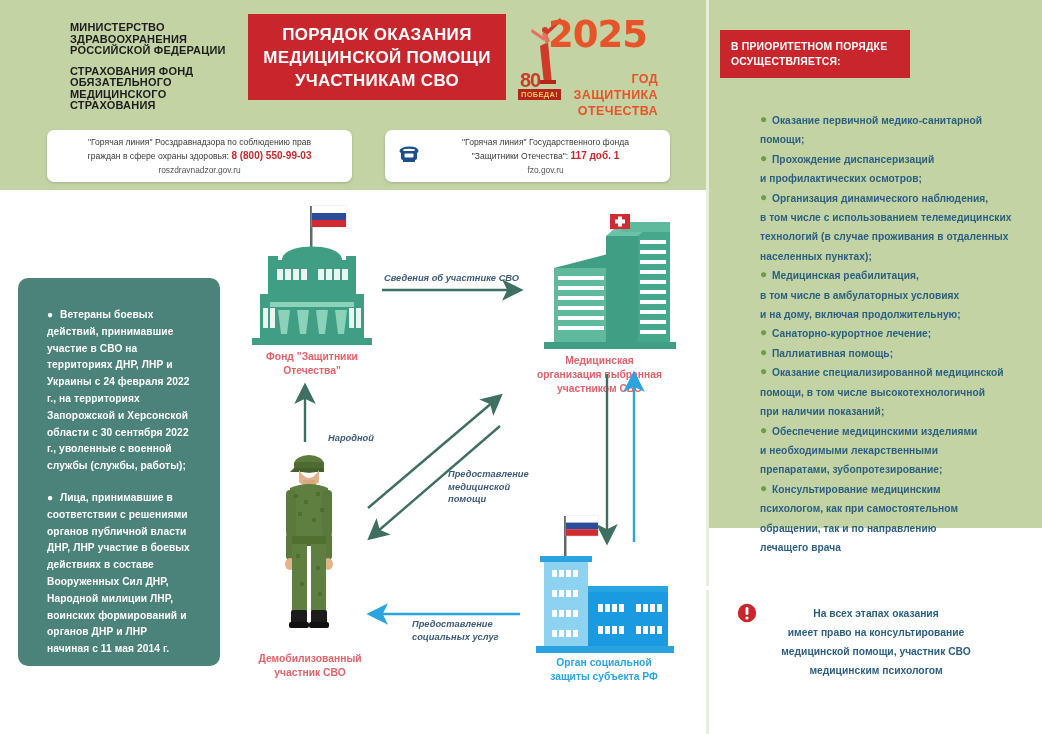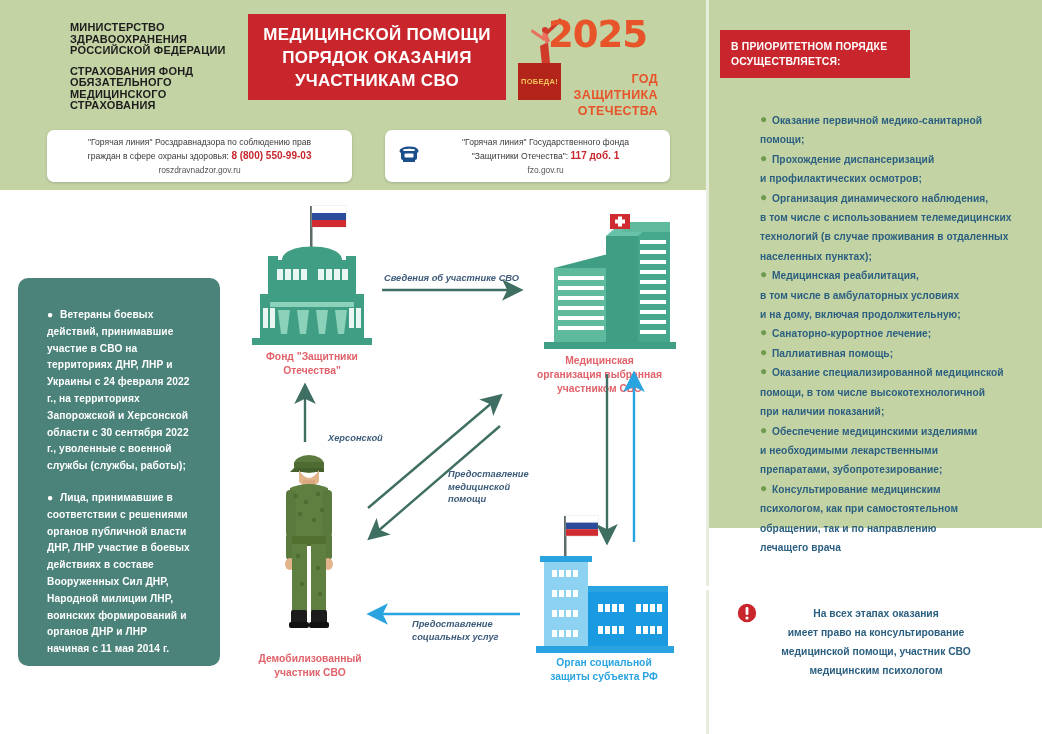--- a/index.html
+++ b/index.html
@@ -24,21 +24,21 @@
   .title-box span{color:#fff;font-size:17px;font-weight:bold;line-height:23px;letter-spacing:.3px;
     text-align:center;white-space:nowrap;}
 
   
   .logo80{position:absolute;left:516px;top:18px;width:62px;height:84px;}
   .logo80 .mot{position:absolute;left:14px;top:0;width:34px;height:66px;}
   .logo80 .badge{position:absolute;left:2px;bottom:2px;width:48px;height:30px;}
   .logo80 .num80{font-size:20px;font-weight:bold;color:#cf3b2a;letter-spacing:-1px;
     position:absolute;left:2px;top:0;line-height:20px;}
   .logo80 .pob{position:absolute;left:0;bottom:0;background:#b3241b;color:#f3c45a;
-    font-size:7.5px;font-weight:bold;padding:14px 3px;letter-spacing:.3px;}
+    font-size:7.5px;font-weight:bold;padding:1px 3px;letter-spacing:.3px;}
 
   .year-logo{position:absolute;left:548px;top:16px;width:110px;height:88px;}
   .year-logo .yr{font-size:37px;font-weight:bold;color:#e8542a;line-height:37px;letter-spacing:-1px;
     font-family:"DejaVu Sans",sans-serif;}
   .year-logo .l1,.year-logo .l2{font-size:12.5px;font-weight:bold;color:#e8542a;line-height:16px;
     letter-spacing:.4px;text-align:right;}
   .year-logo .l1{margin-top:18px;}
 
   
   .hot-wrap{position:absolute;left:0;top:122px;width:706px;height:66px;}
@@ -100,22 +100,22 @@
             <div>РОССИЙСКОЙ ФЕДЕРАЦИИ</div>
           </div>
           <div class="blk">
             <div>СТРАХОВАНИЯ ФОНД</div>
             <div>ОБЯЗАТЕЛЬНОГО</div>
             <div>МЕДИЦИНСКОГО СТРАХОВАНИЯ</div>
           </div>
         </div>
 
         <div class="title-box">
+          <span>ПОРЯДОК ОКАЗАНИЯ</span>
           <span>МЕДИЦИНСКОЙ ПОМОЩИ</span>
-          <span>ПОРЯДОК ОКАЗАНИЯ</span>
           <span>УЧАСТНИКАМ СВО</span>
         </div>
 
         <div class="logo80">
           <svg class="mot" viewBox="0 0 34 66">
             <path d="M14 66 L10 28 L18 24 L22 66 Z" fill="#cf3b2a"></path>
             <path d="M16 26 L12 16 L16 13 L20 23 Z" fill="#e8705c"></path>
             <path d="M15 14 L30 0 L32 3 L17 17 Z" fill="#cf3b2a"></path>
             <path d="M15 20 L2 11 L1 14 L14 23 Z" fill="#e8705c"></path>
             <circle cx="15" cy="12" r="3" fill="#cf3b2a"></circle>
@@ -369,21 +369,21 @@
 
         <line x1="607" y1="184" x2="607" y2="352" stroke="#3f6e62" stroke-width="2.4" marker-end="url(#ahG)"></line>
 
         <line x1="634" y1="352" x2="634" y2="184" stroke="#2aa4e0" stroke-width="2.4" marker-end="url(#ahB)"></line>
 
         <line x1="520" y1="424" x2="370" y2="424" stroke="#2aa4e0" stroke-width="2.4" marker-end="url(#ahB)"></line>
       </svg>
 
       <div class="arrow-label" style="left:384px;top:82px;">Сведения об участнике СВО</div>
 
-      <div class="arrow-label" style="left:328px;top:242px;">Херсонской</div>
+      <div class="arrow-label" style="left:328px;top:242px;">Народной</div>
 
       <div class="arrow-label" style="left:448px;top:278px;">
         <div>Предоставление</div>
         <div>медицинской</div>
         <div>помощи</div>
       </div>
 
       <div class="arrow-label" style="left:412px;top:428px;">
         <div>Предоставление</div>
         <div>социальных услуг</div>

